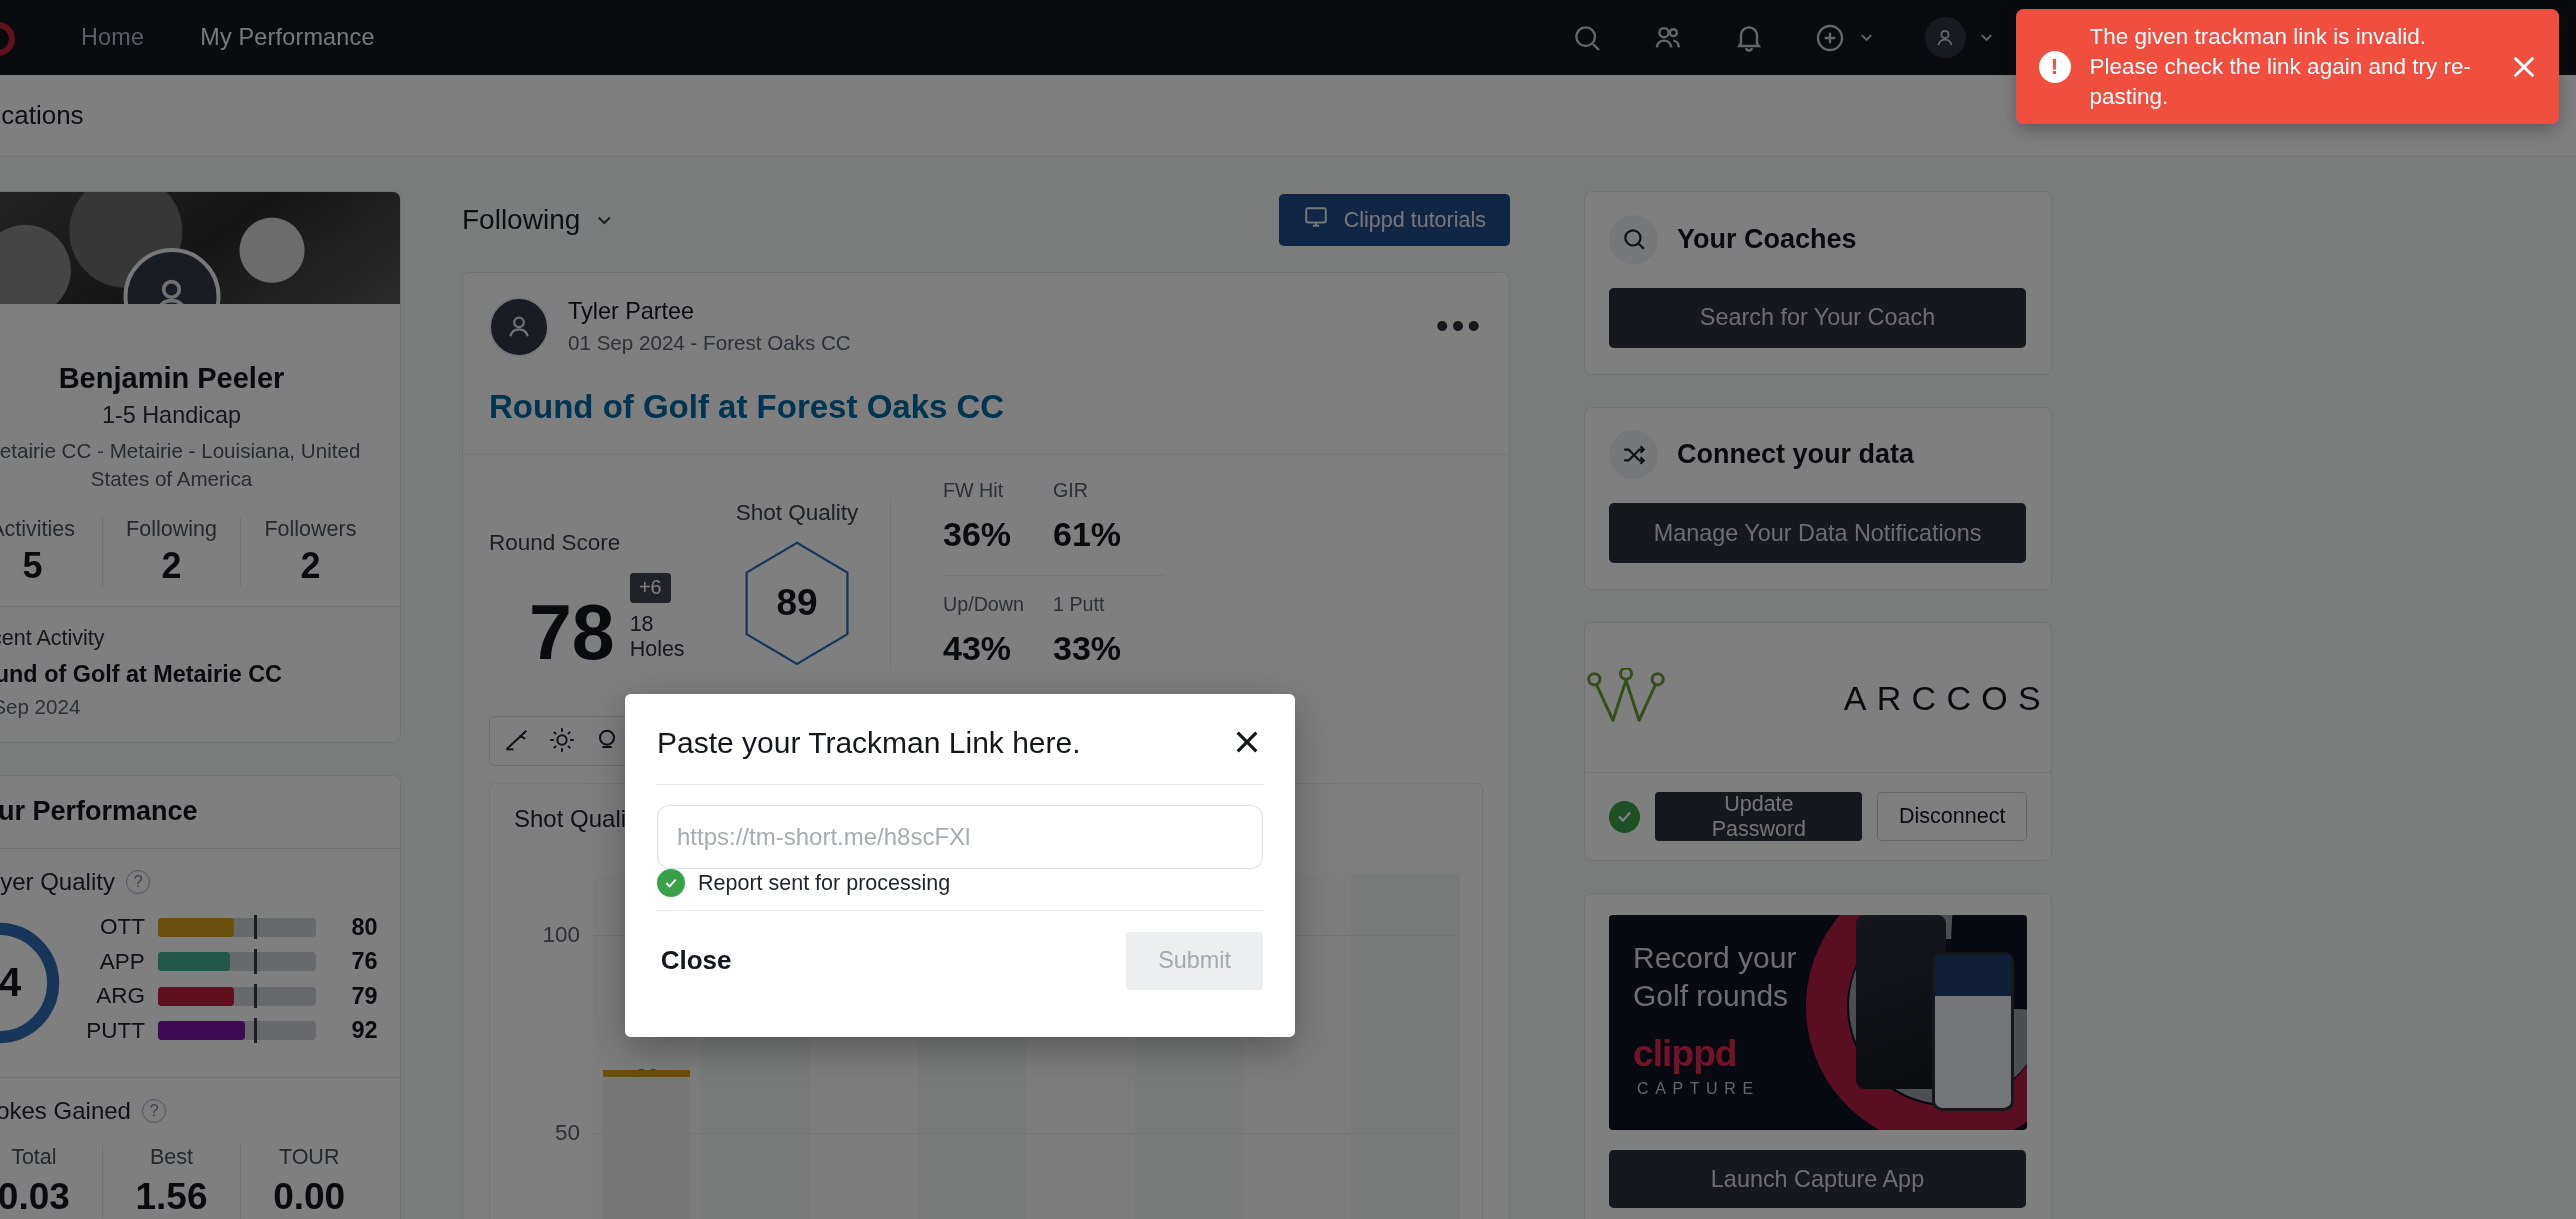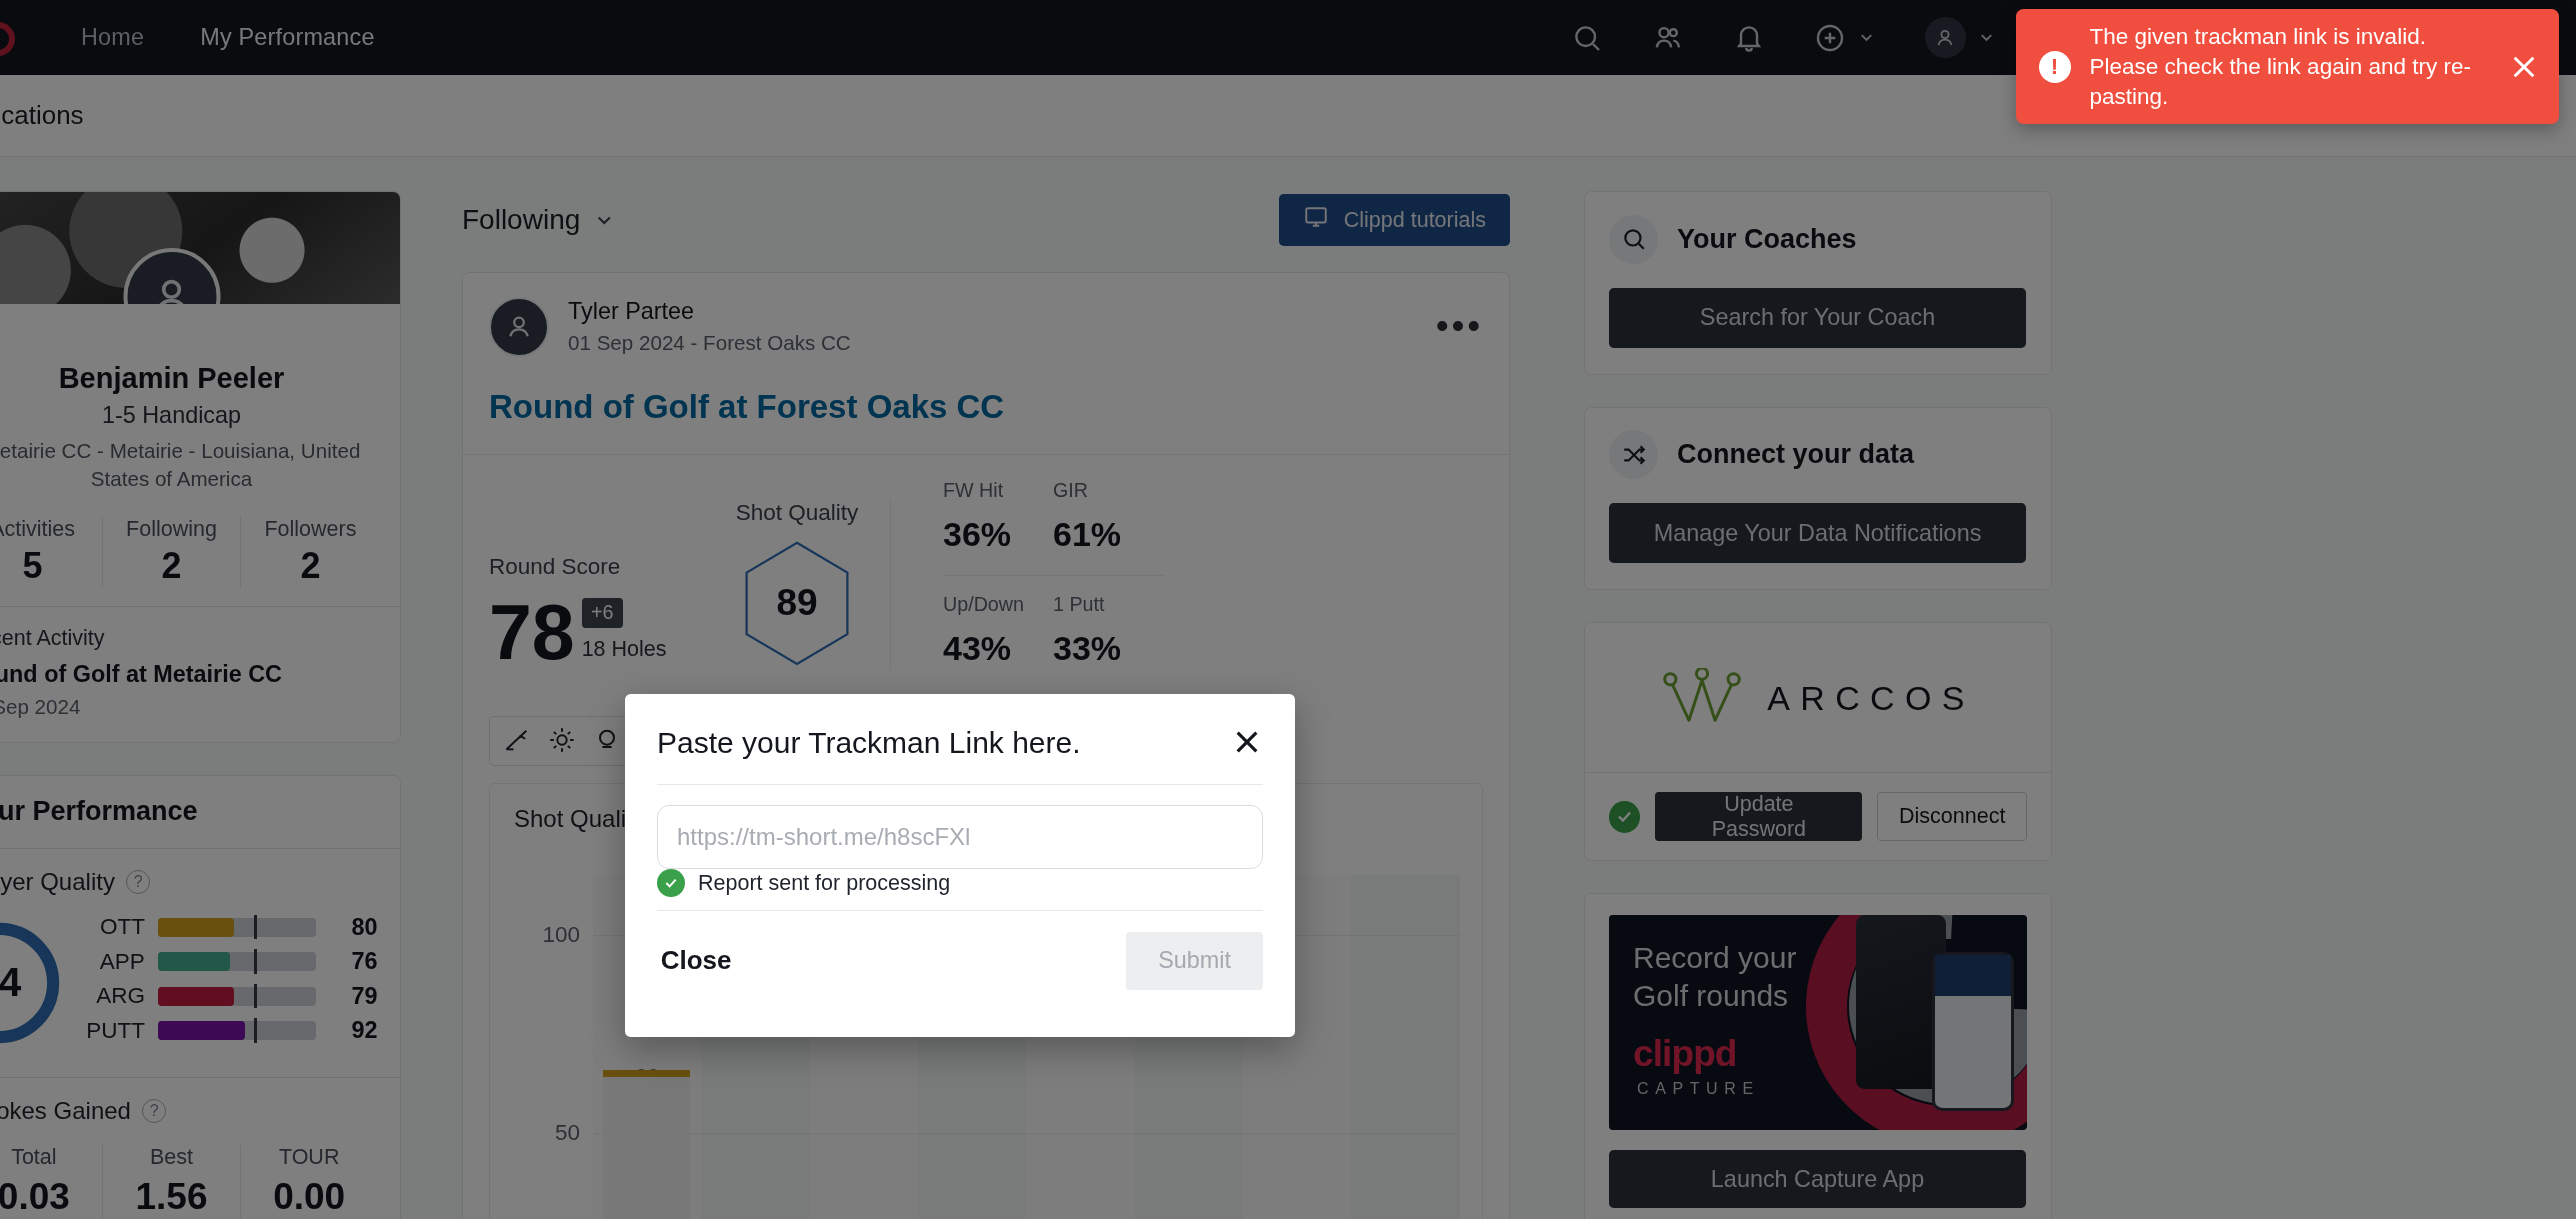--- a/index.html
+++ b/index.html
@@ -184,21 +184,21 @@
   }
   .post-av svg { width: 32px; height: 32px; }
   .post-who { margin-left: 19px; }
   .post-name { font-size: 23.4px; color: #14171d; }
   .post-meta { font-size: 20.6px; color: #5b626c; margin-top: 5.6px; }
   .post-more { margin-left: auto; font-size: 37px; color: #2c3039; letter-spacing: 2.8px; cursor: pointer; line-height: .5; }
   .post-title { font-size: 33px; font-weight: bold; color: #0369a1; padding: 22.5px 26px 28px; }
   .post-stats { display: flex; align-items: flex-end; border-top: 0.9px solid #e8eaed; padding: 24px 26px 28px; }
   .ps-score { width: 215px; }
   .ps-k { font-size: 22.5px; color: #3a4049; }
-  .score-line { display: flex; align-items: flex-end; gap: 7px; margin-top: 17px; }
+  .score-line { display: flex; align-items: flex-end; gap: 15px; margin-top: 17px; margin-left: 40px; }
   .score-num { font-size: 77px; font-weight: bold; color: #14171d; line-height: .92; }
   .score-side { padding-bottom: 5.6px; }
   .score-badge {
     display: inline-block; background: #3e444d; color: #fff; font-size: 19.7px;
     border-radius: 3.7px; padding: 3.7px 9.4px;
   }
   .score-holes { font-size: 21.5px; color: #2c3039; margin-top: 9.4px; }
   .ps-sq { width: 187px; border-right: 0.9px solid #e8eaed; text-align: center; }
   .hexwrap { position: relative; width: 112px; height: 129px; margin: 13px auto 0; }
   .hexwrap svg { position: absolute; inset: 0; }
@@ -241,21 +241,21 @@
     width: 49px; height: 49px; border-radius: 50%; background: #eff0f2;
     display: flex; align-items: center; justify-content: center; color: #1b1f26;
   }
   .rc-ico svg { width: 26px; height: 26px; }
   .rc-title { font-size: 27px; font-weight: bold; color: #14171d; }
   .rc-btn {
     display: block; width: calc(100% - 49px); margin: 24px 24px 26px;
     background: #2b303a; color: #d8dbe0; border: none; border-radius: 4.7px;
     height: 60px; font-size: 23.4px; cursor: pointer; font-family: inherit;
   }
-  .arccos-body { padding: 45px 0 43px; display: flex; align-items: center; justify-content: center; gap: 24px; }
+  .arccos-body { padding: 45px 0 43px; display: flex; align-items: center; justify-content: space-between; gap: 24px; }
   .arccos-word { font-size: 34px; letter-spacing: 10.3px; color: #14171d; }
   .arccos-foot { border-top: 0.9px solid #e3e5e9; display: flex; align-items: center; padding: 19px 24px; gap: 15px; }
   .green-check {
     width: 32px; height: 32px; border-radius: 50%; background: #3aa04a;
     display: flex; align-items: center; justify-content: center; color: #fff;
   }
   .green-check svg { width: 19px; height: 19px; }
   .btn-dark {
     margin-left: auto; background: #2b303a; color: #e4e7eb; border: none;
     border-radius: 3.7px; height: 49px; padding: 0 20.6px; font-size: 21.5px; cursor: pointer;

